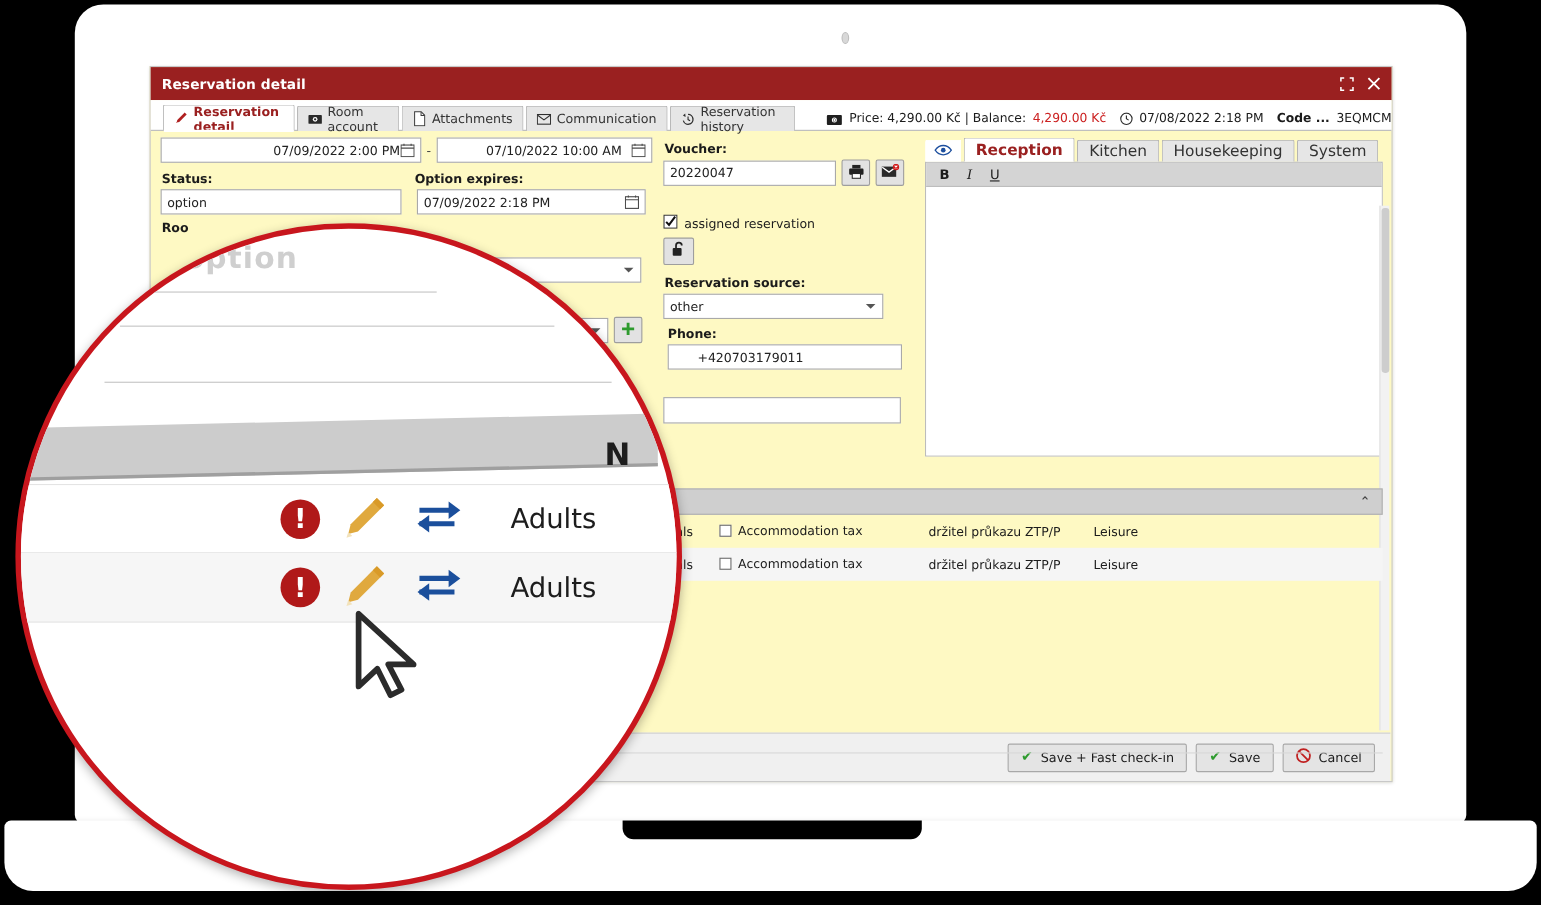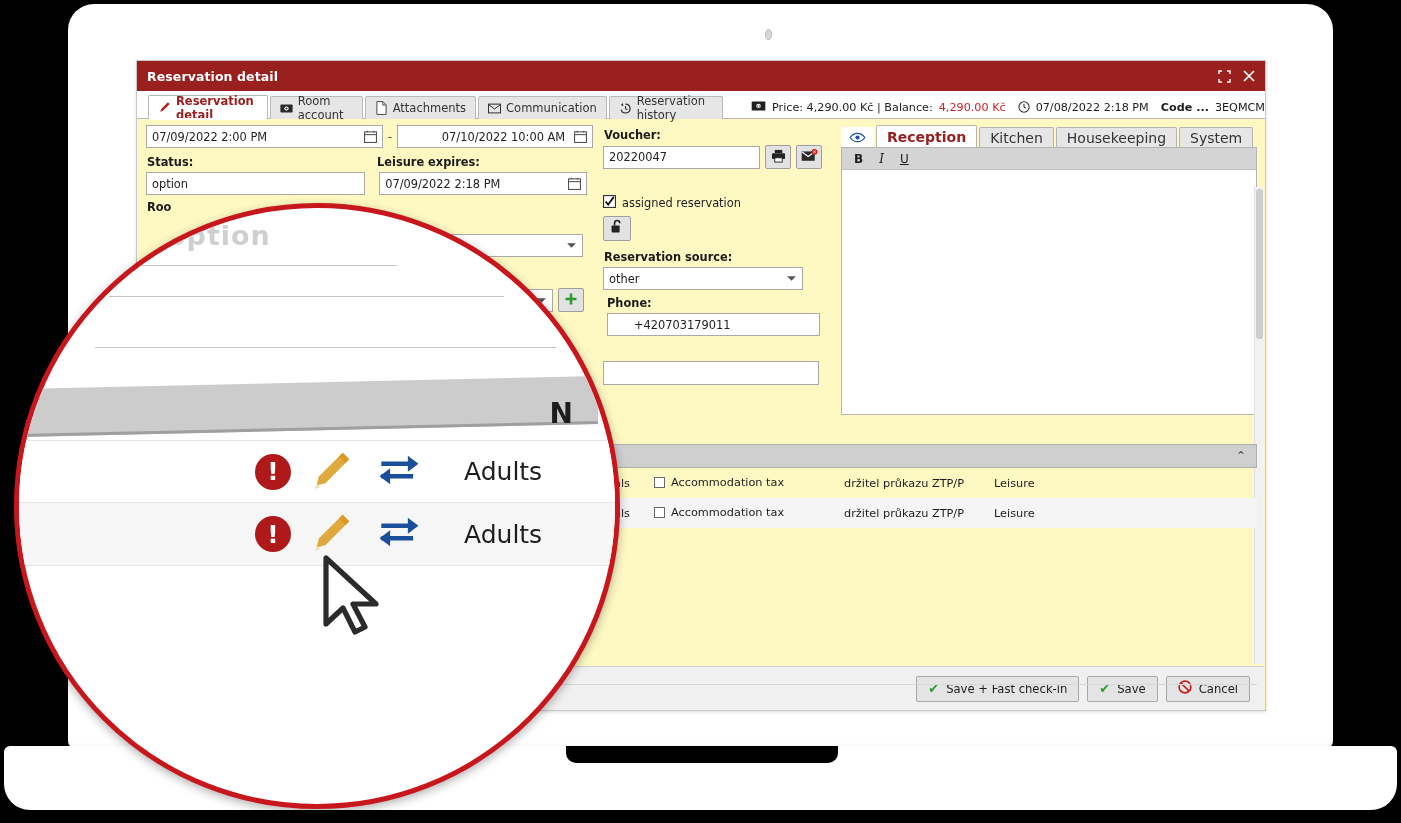--- a/index.html
+++ b/index.html
@@ -66,21 +66,21 @@
     background: #ffffff; color: #9a2020; font-weight: bold;
     border-color: #b9b9b9; height: 24px; z-index: 3;
   }
   .tab.active::after {
     content: ""; position: absolute; left: 0; right: 0; bottom: -1px; height: 2px; background: #fff;
   }
   .tab-icon { width: 13px; height: 13px; display: inline-flex; align-items: center; justify-content: center; }
   .tab-icon svg { display: block; }
 
   .header-info {
-    margin-left: 26px; display: flex; align-items: flex-start; gap: 6px;
+    margin-left: 26px; display: flex; align-items: flex-end; gap: 6px;
     font-size: 11.2px; color: #1c1c1c; padding-bottom: 4px; white-space: nowrap;
   }
   .hi-money { color: #cc2222; }
   .hi-bold { font-weight: bold; }
   .hi-ico { display: inline-flex; align-items: center; }
 
   
   .app-body { flex: 1 1 auto; display: flex; padding: 6px 8px 0 9px; gap: 10px; min-height: 0; }
   .col-left { width: 447px; flex: 0 0 auto; }
   .col-mid  { width: 228px; flex: 0 0 auto; }
@@ -319,21 +319,21 @@
         <span>07/08/2022 2:18 PM</span>
         <span class="hi-bold" style="margin-left:6px;">Code ...</span>
         <span>3EQMCM</span>
       </div>
     </div>
 
     <div class="app-body">
 
       <div class="col-left">
         <div class="row">
-          <div class="input" style="width:255px;">
+          <div class="input" style="width:255px;text-align:right;">
             <span class="val">07/09/2022 2:00 PM</span>
             <span class="cal-ico">
               <svg width="13" height="13" viewBox="0 0 14 14">
                   <rect x="0.6" y="2" width="12.8" height="11.4" fill="none" stroke="#4a4a4a" stroke-width="1.1"></rect>
                   <path d="M0.6 5h12.8" stroke="#4a4a4a" stroke-width="1.1"></path>
                   <path d="M3.5 .8v2M10.5 .8v2" stroke="#4a4a4a" stroke-width="1.1"></path>
                 </svg>
             </span>
           </div>
           <span class="dash">-</span>
@@ -344,21 +344,21 @@
                   <rect x="0.6" y="2" width="12.8" height="11.4" fill="none" stroke="#4a4a4a" stroke-width="1.1"></rect>
                   <path d="M0.6 5h12.8" stroke="#4a4a4a" stroke-width="1.1"></path>
                   <path d="M3.5 .8v2M10.5 .8v2" stroke="#4a4a4a" stroke-width="1.1"></path>
                 </svg>
             </span>
           </div>
         </div>
 
         <div class="row" style="gap:5px; margin-top:4px;">
           <div class="fld-label" style="width:224px;">Status:</div>
-          <div class="fld-label">Leisure expires:</div>
+          <div class="fld-label">Option expires:</div>
         </div>
 
         <div class="row">
           <div class="input" style="width:219px;">
             <span class="val">option</span>
           </div>
           <span class="dash" style="visibility:hidden;">-</span>
           <div class="input" style="width:208px;">
             <span class="val">07/09/2022 2:18 PM</span>
             <span class="cal-ico">

